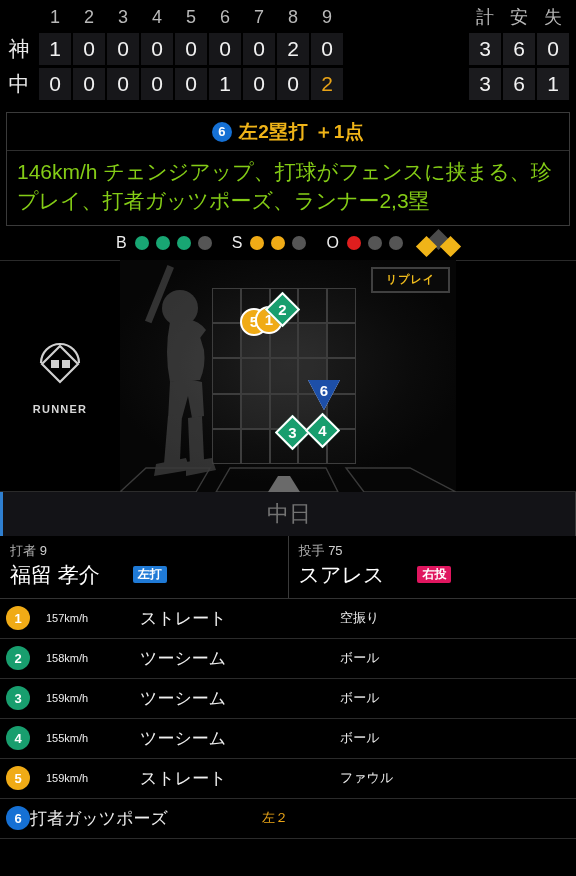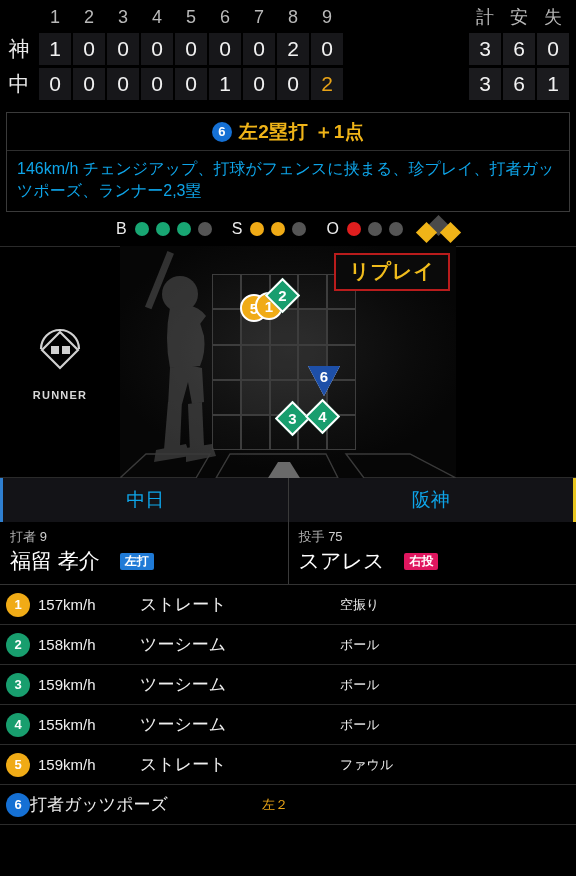--- a/index.html
+++ b/index.html
@@ -71,23 +71,23 @@
     background: #1570d4; color: #fff;
     font-size: 13px; line-height: 20px; text-align: center;
     font-weight: 700;
     flex: 0 0 auto;
   }
   .banner-title-text {
     color: #f0b418; font-size: 19px; font-weight: 700; letter-spacing: .5px;
   }
   .banner-body {
     padding: 7px 10px 9px 10px;
-    font-size: 16px;
+    font-size: 21px;
     line-height: 1.38;
-    color: #0ea5e9;
+    color: #84cc16;
   }
 
   
   .countrow {
     display: flex; align-items: center; justify-content: center;
     gap: 7px;
     height: 34px;
     background: #000;
   }
   .count-label { font-size: 16px; color: #ededed; margin-right: 1px; }
@@ -150,23 +150,23 @@
     width: 144px; height: 176px;
     display: grid;
     grid-template-columns: repeat(5, 1fr);
     grid-template-rows: repeat(5, 1fr);
   }
   .zc { border: 1px solid #3d3d3d; background: rgba(255,255,255,0.02); }
   .zc.inzone { background: rgba(255,255,255,0.085); }
 
   .replay-btn {
     position: absolute; right: 6px; top: 7px;
-    border: 2px solid #b91c1c;
+    border: 2px solid #404040;
     color: #f0bc1c;
-    font-size: 20px;
+    font-size: 11px;
     font-weight: 700;
     padding: 3px 13px 4px 13px;
     background: #0a0a0a;
     letter-spacing: 1px;
   }
 
   .marker { position: absolute; font-weight: 700; }
   .marker .mk-txt {
     position: absolute; inset: 0;
     display: flex; align-items: center; justify-content: center;
@@ -195,21 +195,21 @@
     border-left: 18px solid transparent;
     border-right: 18px solid transparent;
     border-top: 34px solid #ffffff;
     z-index: -1;
   }
 
   
   .tabs { display: flex; height: 44px; background: #121215; }
   .tab {
     flex: 1; display: flex; align-items: center; justify-content: center;
-    font-size: 19px; color: #0ea5e9;
+    font-size: 22px; color: #737373;
     background: #131317;
     position: relative;
   }
   .tab.left { border-left: 3px solid #2f7fd0; border-right: 1px solid #3a3a3a; }
   .tab.right { border-right: 3px solid #e8c51e; }
 
   
   .players { display: flex; border-bottom: 1px solid #333; }
   .player {
     flex: 1;
@@ -217,20 +217,21 @@
   }
   .player.right { border-left: 1px solid #3a3a3a; }
   .p-role { font-size: 13px; color: #aeaeae; margin-bottom: 1px; }
   .p-role .num { color: #cfcfcf; font-size: 13px; }
   .p-name-row { display: flex; align-items: center; gap: 20px; }
   .p-name { font-size: 21px; color: #fff; }
   .p-badge {
     font-size: 12px; font-weight: 700; color: #fff;
     padding: 2px 5px 3px 5px; border-radius: 2px;
     line-height: 1;
+    margin-left: 13px;
   }
   .p-badge.bat { background: #1f7ad6; }
   .p-badge.throw { background: #e0165f; }
 
   
   .pitch-list { background: #000; }
   .prow {
     display: flex; align-items: center;
     height: 40px;
     border-bottom: 1px solid #2b2b2b;
@@ -238,21 +239,21 @@
   }
   .prow .pnum {
     width: 24px; height: 24px; border-radius: 50%;
     display: flex; align-items: center; justify-content: center;
     font-size: 13px; font-weight: 700; color: #fff;
     flex: 0 0 auto;
   }
   .pnum.c-orange { background: #f0ab16; }
   .pnum.c-green  { background: #189e6e; }
   .pnum.c-blue   { background: #1570d4; }
-  .pspeed { width: 110px; padding-left: 8px; font-size: 15px; color: #efefef; }
+  .pspeed { width: 110px; padding-left: 16px; font-size: 11px; color: #efefef; }
   .ptype  { width: 200px; font-size: 17px; color: #efefef; }
   .presult { font-size: 13px; color: #efefef; }
   .presult.hl { color: #e8a317; margin-left: 32px; }
 </style>
 </head>
 <body>
 
 <div id="app">
 
   <div class="scoreboard">
@@ -434,21 +435,20 @@
           </div>
         </div>
 
       <div class="replay-btn">リプレイ</div>
     </div>
 
   </div>
 
   <div class="tabs">
     <div class="tab left">中日</div>
-    <div class="tab right">阪神</div>
   </div>
 
   <div class="players">
     <div class="player left">
       <div class="p-role">
         <span>打者</span>
         <span class="num">9</span>
       </div>
       <div class="p-name-row">
         <span class="p-name">福留 孝介</span>

